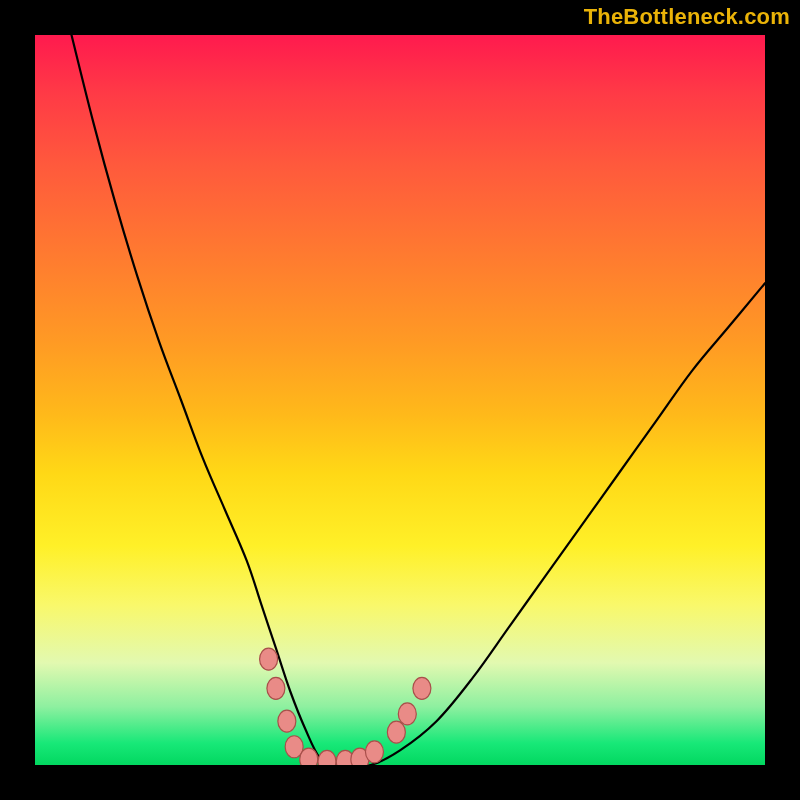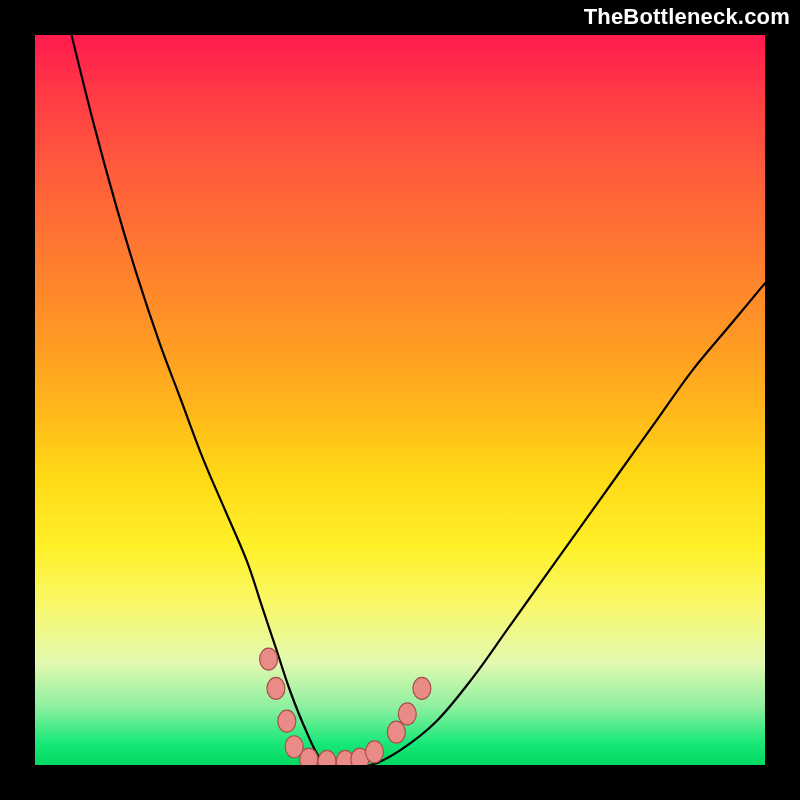--- a/index.html
+++ b/index.html
@@ -14,21 +14,21 @@
   .frame {
     position: relative;
     width: 800px;
     height: 800px;
     background: #000;
   }
   .watermark {
     position: absolute;
     top: 4px;
     right: 10px;
-    color: #ffffff;
+    color: #eab308;
     font-size: 22px;
     font-weight: 600;
     letter-spacing: 0.2px;
     z-index: 10;
   }
   .plot-area {
     position: absolute;
     left: 35px;
     top: 35px;
     width: 730px;

